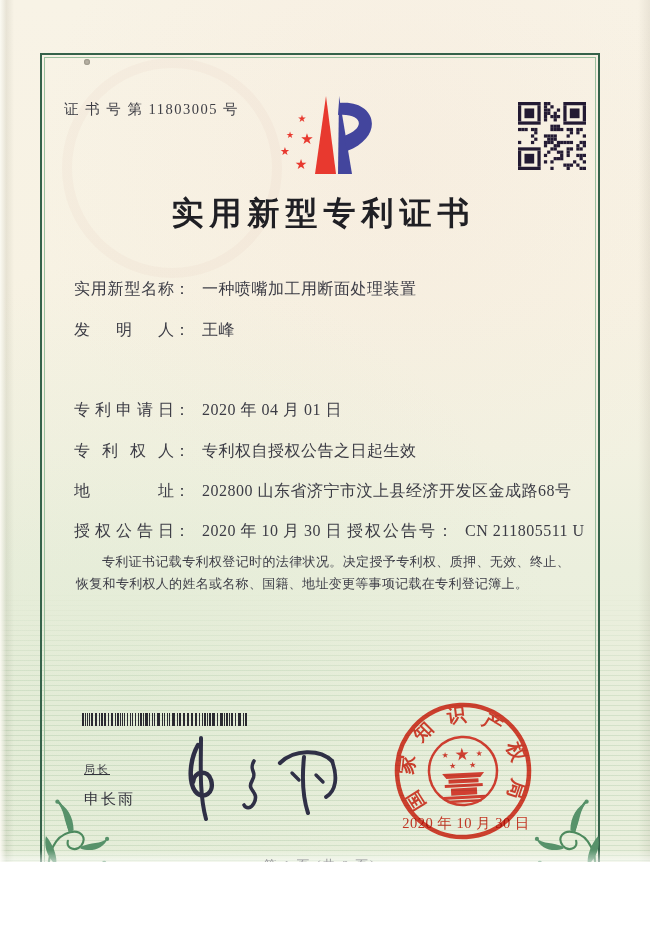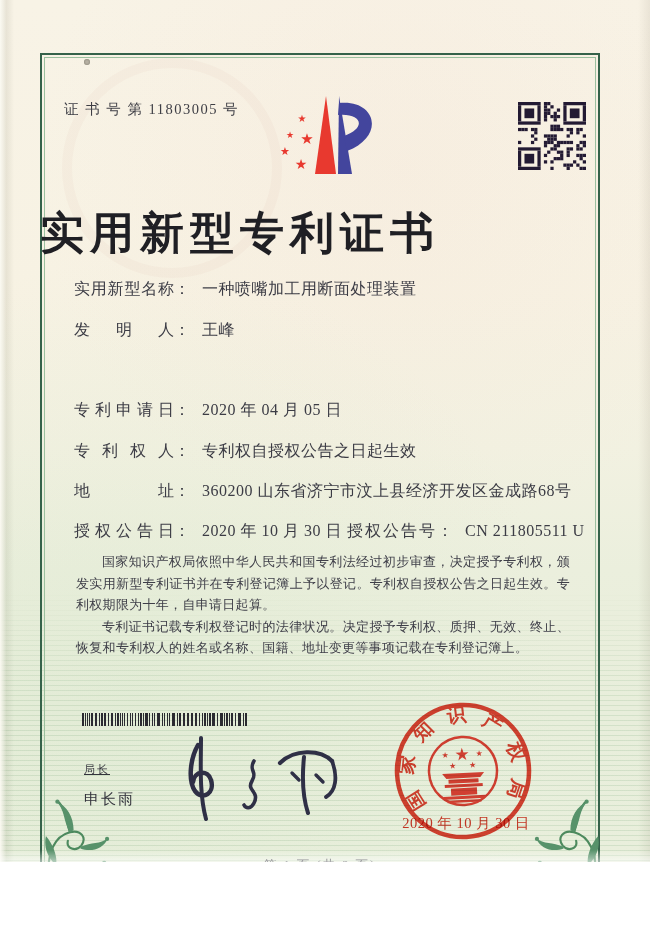--- a/index.html
+++ b/index.html
@@ -22,22 +22,22 @@
   .frame{position:absolute;left:40px;top:53px;width:560px;height:829px;
     border:2px solid #35624a;box-sizing:border-box;}
   .frame-inner{position:absolute;inset:2px;border:1px solid #9bc09f;}
   .watermark{position:absolute;left:62px;top:58px;width:200px;height:200px;border-radius:50%;
     border:10px solid rgba(205,150,135,.06);}
   .staple{position:absolute;left:84px;top:59px;width:6px;height:6px;border-radius:50%;
     background:#b7b1a3;box-shadow:inset 0 0 2px rgba(60,60,50,.6);}
   .cert-no{position:absolute;left:64px;top:100px;font-size:14.5px;letter-spacing:1.5px;color:#3e3e45;}
   .logo{position:absolute;left:276px;top:94px;}
   .qr{position:absolute;left:518px;top:102px;}
-  .title{position:absolute;left:40px;top:204px;width:567px;
-    font-size:44px;font-weight:bold;letter-spacing:6px;color:#1f1f24;}
+  .title{position:absolute;left:40px;top:192px;width:567px;text-align:center;
+    font-size:32px;font-weight:bold;letter-spacing:6px;color:#1f1f24;}
   .row{position:absolute;left:74px;font-size:16px;color:#3c3c45;white-space:nowrap;}
   .lbl{display:inline-block;width:100px;text-align:justify;text-align-last:justify;vertical-align:bottom;}
   .val{margin-left:12px;letter-spacing:.5px;}
   .grant-no{position:absolute;left:347px;font-size:16px;color:#3c3c45;white-space:nowrap;}
   .grant-no .lbl2{letter-spacing:2px;}
   .paras{position:absolute;left:76px;top:551px;width:494px;font-size:13px;line-height:21.5px;
     letter-spacing:.3px;color:#3e3e48;text-align:justify;}
   .paras p{margin:0;text-indent:2em;}
   .barcode{position:absolute;left:82px;top:713px;}
   .signer-title{position:absolute;left:84px;top:762px;font-size:11px;color:#33333c;letter-spacing:2px;text-decoration:underline;}
@@ -230,37 +230,36 @@
 
   <div class="title">实用新型专利证书</div>
 
   <div class="row" style="top:279px">
     <span class="lbl">实用新型名称</span><span>：</span><span class="val">一种喷嘴加工用断面处理装置</span>
   </div>
   <div class="row" style="top:320px">
     <span class="lbl">发明人</span><span>：</span><span class="val">王峰</span>
   </div>
   <div class="row" style="top:400px">
-    <span class="lbl">专利申请日</span><span>：</span><span class="val">2020 年 04 月 05 日</span>
+    <span class="lbl">专利申请日</span><span>：</span><span class="val">2020 年 04 月 01 日</span>
   </div>
   <div class="row" style="top:441px">
     <span class="lbl">专利权人</span><span>：</span><span class="val">专利权自授权公告之日起生效</span>
   </div>
   <div class="row" style="top:481px">
-    <span class="lbl">地址</span><span>：</span><span class="val">360200 山东省济宁市汶上县经济开发区金成路68号</span>
+    <span class="lbl">地址</span><span>：</span><span class="val">202800 山东省济宁市汶上县经济开发区金成路68号</span>
   </div>
   <div class="row" style="top:521px">
     <span class="lbl">授权公告日</span><span>：</span><span class="val">2020 年 10 月 30 日</span>
   </div>
   <div class="grant-no" style="top:521px">
     <span class="lbl2">授权公告号</span><span>：</span><span class="val">CN 211805511 U</span>
   </div>
 
   <div class="paras">
-    <p>国家知识产权局依照中华人民共和国专利法经过初步审查，决定授予专利权，颁发实用新型专利证书并在专利登记簿上予以登记。专利权自授权公告之日起生效。专利权期限为十年，自申请日起算。</p>
     <p>专利证书记载专利权登记时的法律状况。决定授予专利权、质押、无效、终止、恢复和专利权人的姓名或名称、国籍、地址变更等事项记载在专利登记簿上。</p>
   </div>
 
   <svg class="barcode" id="barcode" width="166" height="13">
       <rect x="0" y="0" width="2" height="13" fill="#2b2b31"></rect>
       <rect x="3" y="0" width="1" height="13" fill="#2b2b31"></rect>
       <rect x="5" y="0" width="1" height="13" fill="#2b2b31"></rect>
       <rect x="7" y="0" width="1" height="13" fill="#2b2b31"></rect>
       <rect x="9" y="0" width="2" height="13" fill="#2b2b31"></rect>
       <rect x="13" y="0" width="2" height="13" fill="#2b2b31"></rect>

